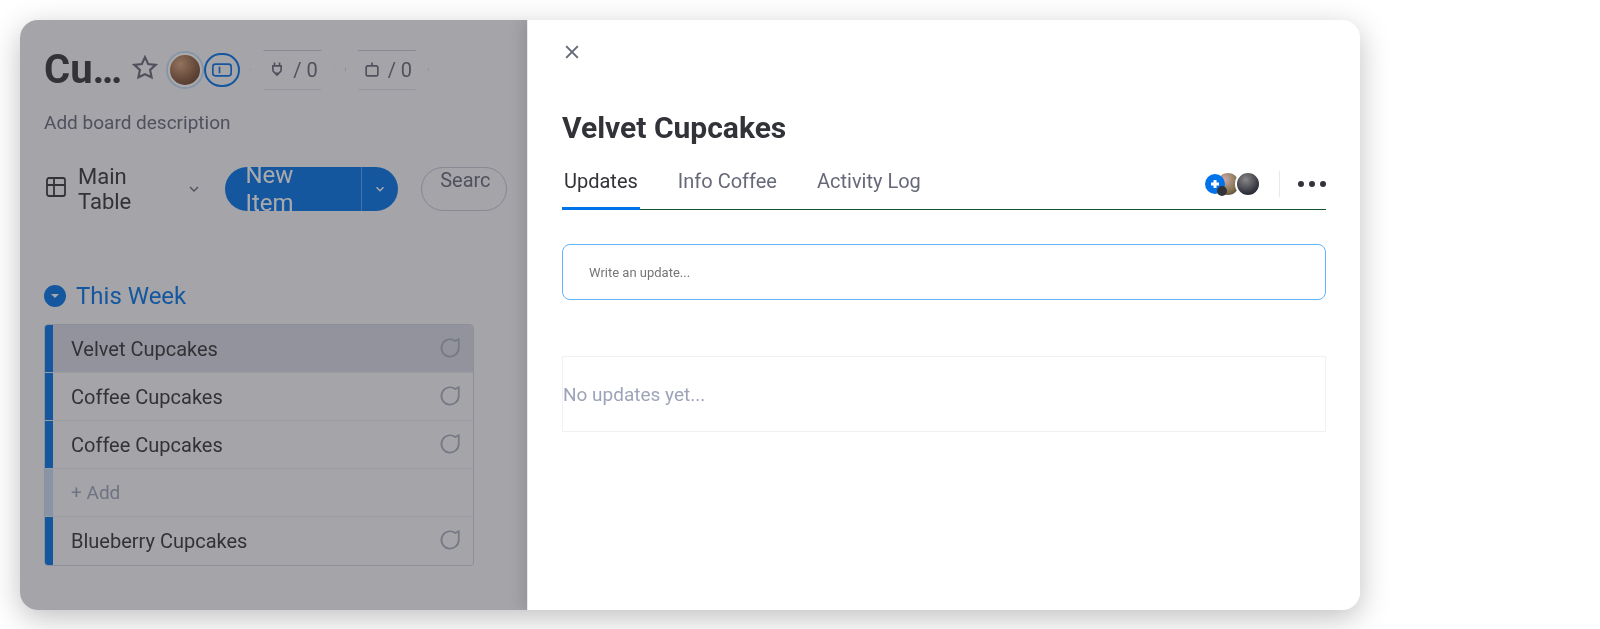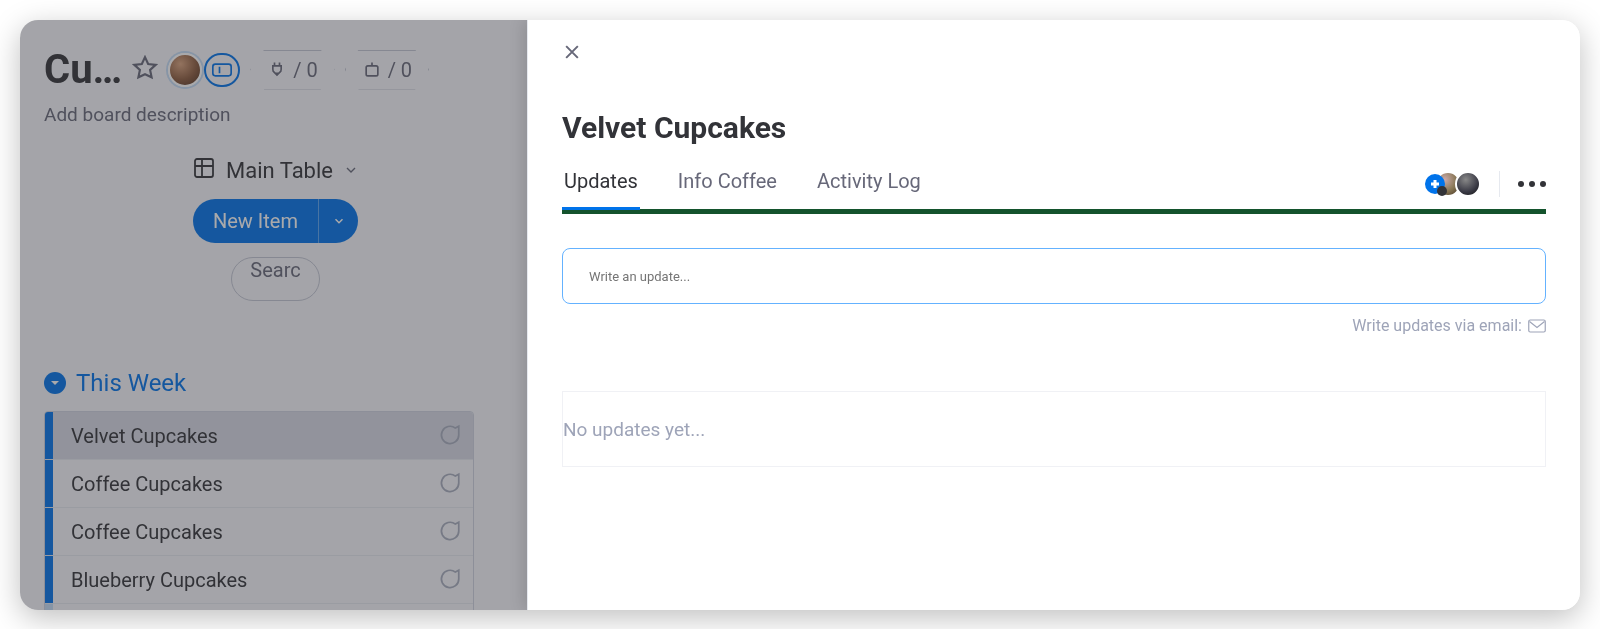--- a/index.html
+++ b/index.html
@@ -1,34 +1,34 @@
 <!DOCTYPE html>
 <html><head>
 <meta charset="utf-8">
 <style>
   *{box-sizing:border-box;margin:0;padding:0;font-family:-apple-system,BlinkMacSystemFont,"Segoe UI",Roboto,Helvetica,Arial,sans-serif;}
   html,body{width:1600px;height:629px;overflow:hidden;background:#fff;}
-  .app{position:relative;width:1560px;height:590px;margin:20px;border-radius:18px;overflow:hidden;box-shadow:0 8px 30px rgba(0,0,0,0.25);background:#fff;padding-left:40px;}
+  .app{position:relative;width:1340px;height:590px;margin:20px;border-radius:18px;overflow:hidden;box-shadow:0 8px 30px rgba(0,0,0,0.25);background:#fff;padding-left:40px;}
   
   .board{position:absolute;top:0;left:0;width:507px;height:100%;background:#f6f7fb;padding:26px 20px 0 24px;}
   .board-header{display:flex;align-items:center;gap:10px;}
   .board-title{font-size:40px;font-weight:700;color:#323338;white-space:nowrap;overflow:hidden;text-overflow:ellipsis;max-width:86px;}
   .star-icon svg{width:26px;height:26px;stroke:#676879;fill:none;stroke-width:2;}
   .avatar{width:34px;height:34px;border-radius:50%;background:radial-gradient(circle at 35% 30%, #d9a27c 0%, #8b5a3c 55%, #4b2e1c 100%);border:2px solid #fff;box-shadow:0 0 0 2px #0073ea33;}
   .view-pill{display:flex;align-items:center;justify-content:center;width:36px;height:34px;border:2px solid #0073ea;border-radius:18px;margin-left:-8px;}
   .view-pill svg{width:20px;height:16px;stroke:#0073ea;fill:none;stroke-width:2;}
   .hex-chip{display:flex;align-items:center;gap:6px;height:40px;padding:0 16px;border:1.5px solid #c3c6d4;color:#676879;font-size:20px;position:relative;clip-path:polygon(14px 0,calc(100% - 14px) 0,100% 50%,calc(100% - 14px) 100%,14px 100%,0 50%);background:transparent;}
   .hex-chip svg{width:20px;height:20px;stroke:#676879;fill:none;stroke-width:2;}
-  .board-desc{margin-top:10px;font-size:19px;color:#676879;}
-  .toolbar{display:flex;align-items:center;gap:14px;margin-top:30px;flex-direction:column;}
+  .board-desc{margin-top:18px;font-size:19px;color:#676879;}
+  .toolbar{display:flex;align-items:center;gap:23px;margin-top:30px;}
   .main-table{display:flex;align-items:center;gap:10px;font-size:22px;color:#323338;}
   .main-table .grid-ic svg{width:24px;height:24px;stroke:#323338;fill:none;stroke-width:1.8;}
   .main-table .chev svg{width:16px;height:16px;stroke:#676879;fill:none;stroke-width:2;}
   .new-item{display:flex;align-items:center;background:#0073ea;border-radius:26px;height:44px;}
-  .new-item-label{color:#fff;font-size:20px;padding:0 20px;}
+  .new-item-label{color:#fff;font-size:24px;padding:0 20px;}
   .new-item-caret{width:40px;height:44px;display:flex;align-items:center;justify-content:center;border-left:1px solid rgba(255,255,255,0.35);}
   .new-item-caret svg{width:14px;height:14px;stroke:#fff;fill:none;stroke-width:2.5;}
   .search-pill{height:44px;border:1.5px solid #c3c6d4;border-radius:26px;padding:0 18px;color:#676879;font-size:20px;display:flex;align-items:flex-start;min-width:70px;}
   
   .group{margin-top:68px;}
   .group-head{display:flex;align-items:center;gap:10px;color:#0073ea;font-size:24px;}
   .group-caret{width:22px;height:22px;border-radius:50%;background:#0073ea;display:flex;align-items:center;justify-content:center;}
   .group-caret svg{width:10px;height:10px;fill:#fff;}
   .rows{margin-top:14px;border:1px solid #cfd3e0;border-radius:4px;overflow:hidden;width:430px;}
   .row{display:flex;align-items:center;height:48px;border-bottom:1px solid #e6e9ef;}
@@ -40,21 +40,21 @@
   .row.selected{background:#d7dae5;}
   .row.add .bar{background:#0073ea33;}
   .row.add .label{color:#9ea4b8;font-size:19px;}
   
   .dim{position:absolute;top:0;left:0;width:507px;height:100%;background:rgba(50,51,56,0.42);pointer-events:none;}
   
   .panel{position:absolute;top:0;left:507px;right:0;height:100%;background:#fff;border-left:1px solid #e6e9ef;box-shadow:-4px 0 14px rgba(0,0,0,0.12);padding:22px 34px 0 34px;}
   .close-btn{width:24px;height:24px;cursor:pointer;}
   .close-btn svg{width:20px;height:20px;stroke:#676879;stroke-width:2.4;fill:none;}
   .panel-title{font-size:30px;font-weight:700;color:#323338;margin-top:44px;}
-  .tabs-row{display:flex;align-items:center;margin-top:24px;border-bottom:5px solid #14532d;position:relative;}
+  .tabs-row{display:flex;align-items:center;margin-top:24px;border-bottom:1px solid #14532d;position:relative;}
   .tabs{display:flex;gap:36px;}
   .tab{font-size:20px;color:#676879;padding:0 2px 14px 2px;cursor:pointer;}
   .tab.active{color:#323338;border-bottom:3px solid #0073ea;margin-bottom:-1px;}
   .side-controls{margin-left:auto;display:flex;align-items:center;gap:18px;margin-bottom:10px;}
   .people{display:flex;align-items:center;}
   .plus-badge{width:20px;height:20px;border-radius:50%;background:#0073ea;display:flex;align-items:center;justify-content:center;margin-right:-4px;z-index:3;position:relative;}
   .plus-badge::after{content:"";position:absolute;right:-2px;bottom:-2px;width:10px;height:10px;border-radius:50%;background:#323338;}
   .plus-badge svg{width:10px;height:10px;stroke:#fff;stroke-width:3;}
   .mini-av{width:26px;height:26px;border-radius:50%;border:2px solid #fff;background:radial-gradient(circle at 35% 30%,#caa 0,#875 55%,#432 100%);margin-left:-6px;}
   .mini-av.b{background:radial-gradient(circle at 40% 30%,#888 0,#3a3a45 60%,#111 100%);}
@@ -161,32 +161,32 @@
         </div>
         <div class="row">
           <span class="bar"></span>
           <span class="label">Coffee Cupcakes</span>
           <span class="bubble">
               <svg viewBox="0 0 24 24">
                 <path d="M21 11a8 8 0 1 1-3.1-6.3L21 3v8z"></path>
               </svg>
             </span>
         </div>
+        <div class="row add">
+          <span class="bar"></span>
+          <span class="label">+ Add</span>
+        </div>
         <div class="row">
           <span class="bar"></span>
           <span class="label">Blueberry Cupcakes</span>
           <span class="bubble">
               <svg viewBox="0 0 24 24">
                 <path d="M21 11a8 8 0 1 1-3.1-6.3L21 3v8z"></path>
               </svg>
             </span>
-        </div>
-        <div class="row add">
-          <span class="bar"></span>
-          <span class="label">+ Add</span>
         </div>
       </div>
     </div>
   </div>
   <div class="dim"></div>
 
   <div class="panel">
     <div class="close-btn">
       <svg viewBox="0 0 24 24">
           <path d="M5 5l14 14M19 5L5 19"></path>
@@ -214,26 +214,19 @@
         <div class="dots">
             <span></span>
             <span></span>
             <span></span>
           </div>
       </div>
     </div>
 
     <input class="update-input" type="text" placeholder="Write an update..." style="">
 
-    <div class="email-note">
-      <span>Write updates via email:</span>
-      <svg viewBox="0 0 24 18">
-          <rect x="1" y="1" width="22" height="16" rx="2"></rect>
-          <path d="M2 3l10 8 10-8"></path>
-        </svg>
-    </div>
 
     <div class="empty-box">
       <span>No updates yet...</span>
     </div>
   </div>
 
 </div>
 
 </body></html>

